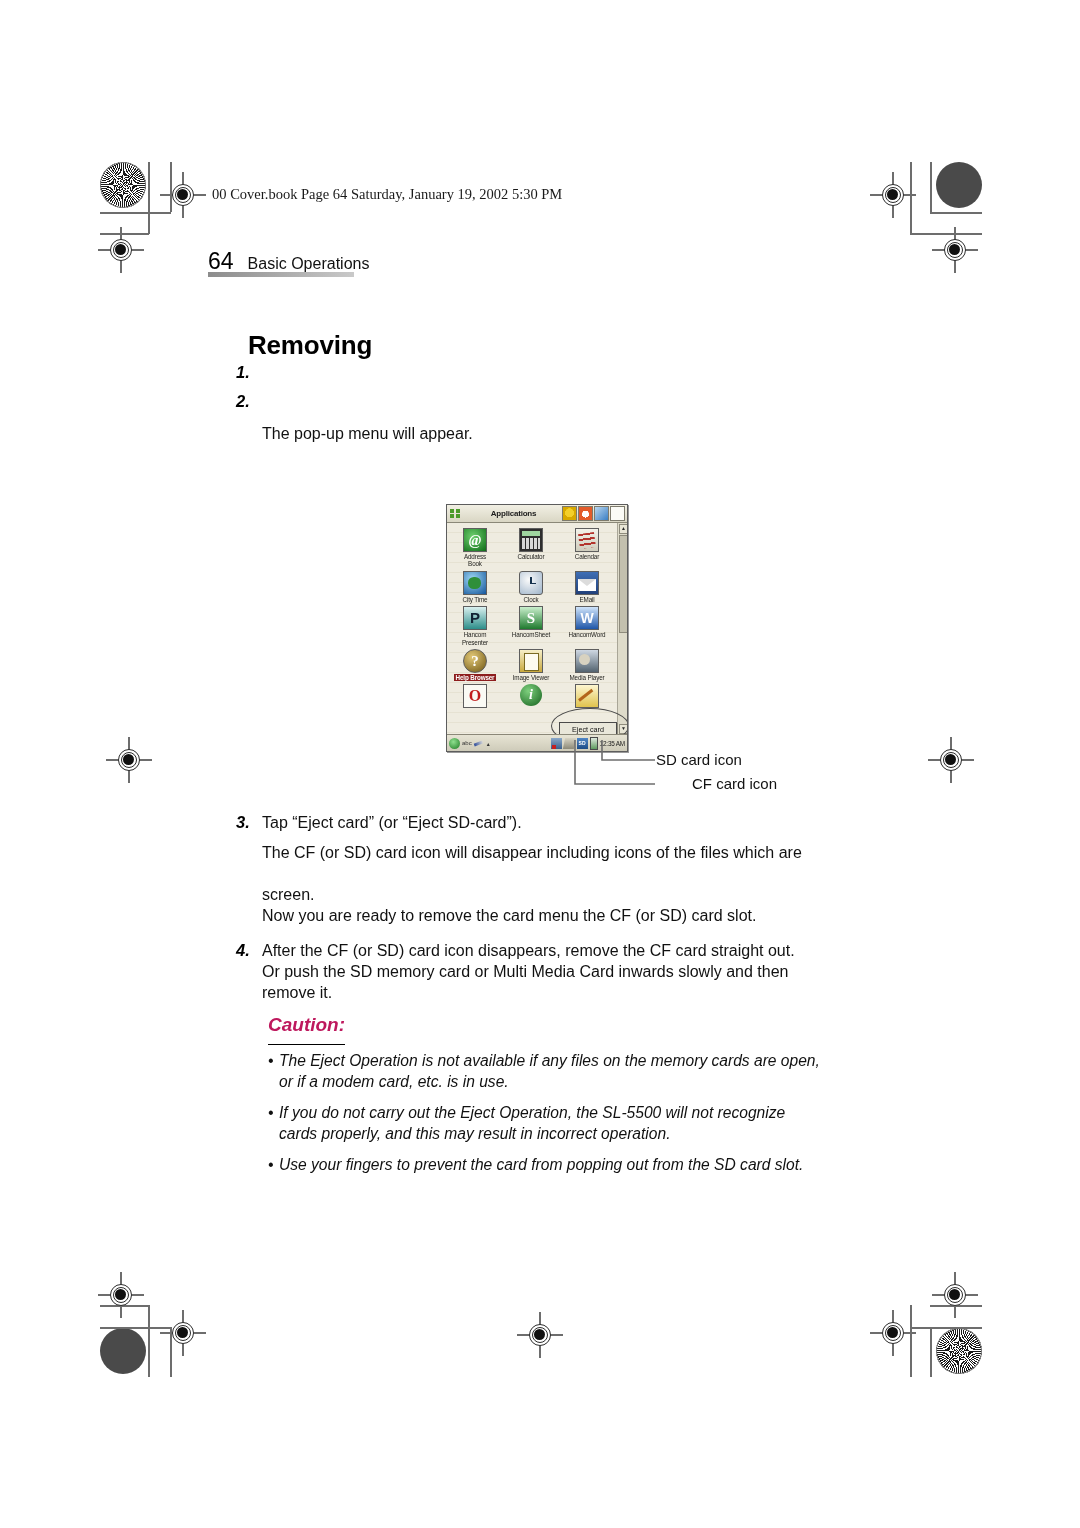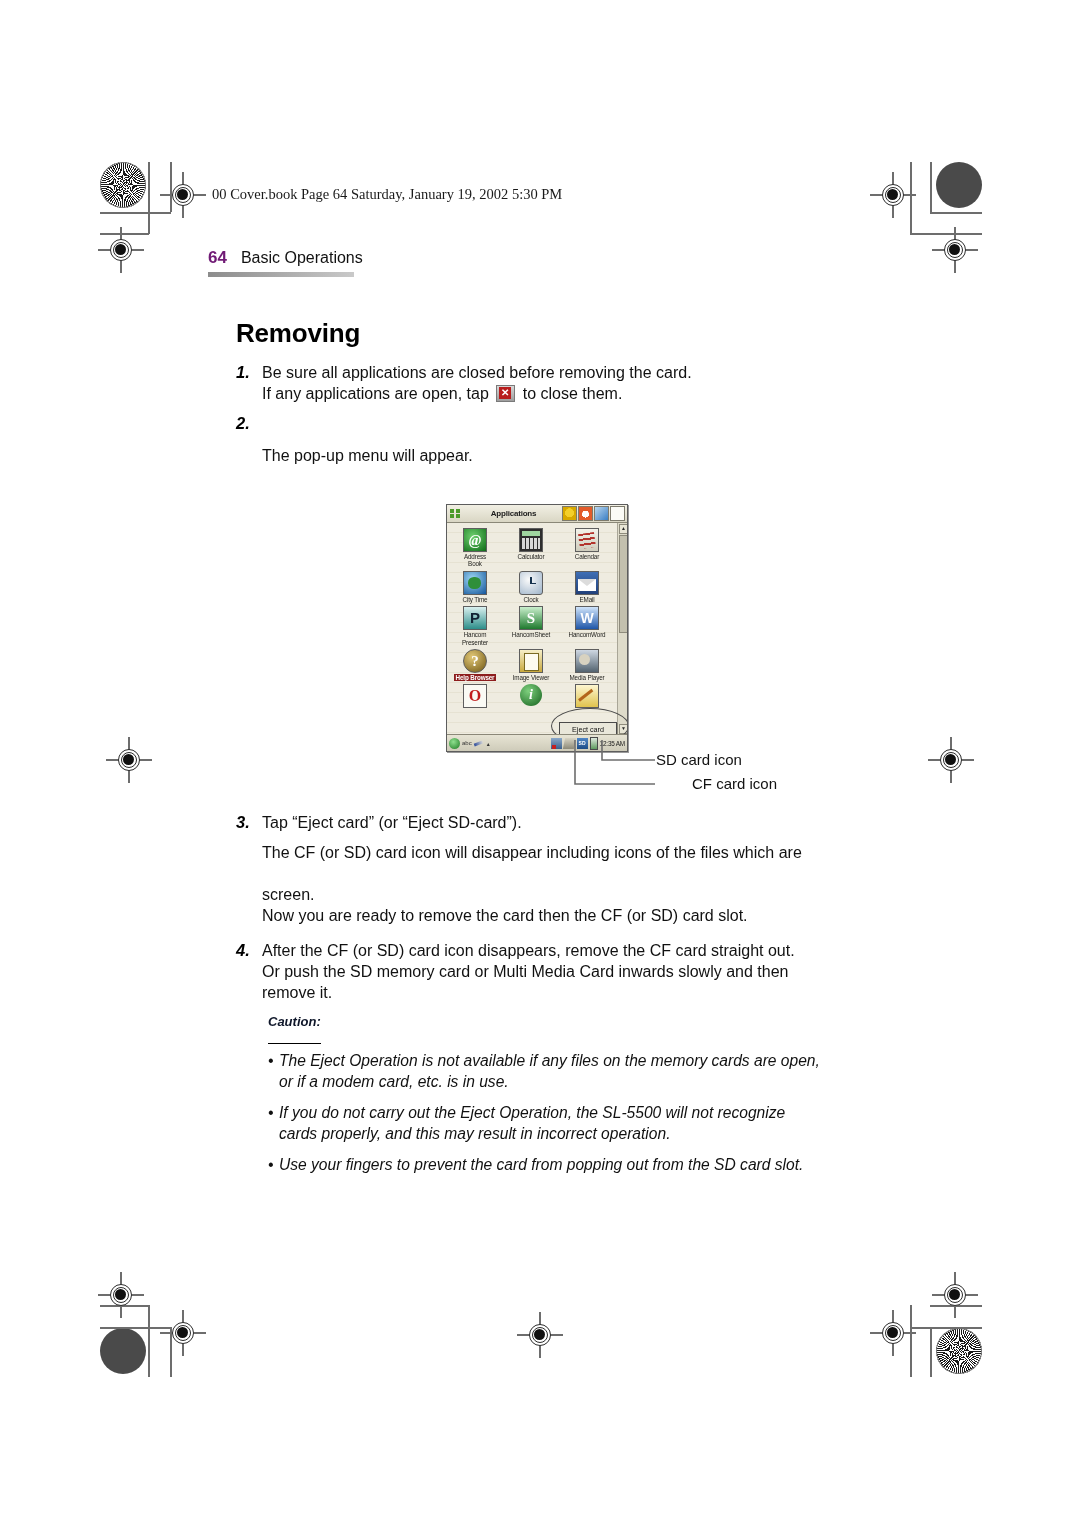--- a/index.html
+++ b/index.html
@@ -19,26 +19,26 @@
       repeating-conic-gradient(#1a1a1a 0deg 3deg, #ffffff 3deg 6deg);
     box-shadow:inset 0 0 0 1px #777;}
   .blob{position:absolute;width:46px;height:46px;border-radius:50%;background:#4a4a4a;}
   .cropline{position:absolute;background:#6d6d6d;}
   
   .filename{
     position:absolute;left:212px;top:186px;
     font-family:"Liberation Serif",serif;font-size:14.5px;color:#1a1a1a;white-space:nowrap;
   }
   .running-head{position:absolute;left:208px;top:248px;width:330px;}
-  .running-head .pg{font-size:17px;font-weight:bold;color:#701a75;}
+  .running-head .pg{font-size:23px;font-weight:normal;color:#000000;}
   .running-head .sec{font-size:16px;color:#111;margin-left:14px;}
   .rule{position:absolute;left:208px;top:272px;width:146px;height:5px;
     background:linear-gradient(to right,#8c8c8c,#c9c9c9);}
   h1.title{
-    position:absolute;left:236px;top:318px;margin:0;
+    position:absolute;left:236px;top:318px;margin:12px;
     font-size:26px;font-weight:bold;letter-spacing:-0.2px;color:#000;
   }
   .steps{position:absolute;left:236px;top:362px;width:600px;}
   .step{display:flex;margin-bottom:9px;}
   .step .num{
     width:26px;flex:0 0 26px;font-size:16.5px;font-weight:bold;font-style:italic;
     color:#000;padding-top:1px;
   }
   .step .body{font-size:16px;line-height:21px;color:#111;}
   .para{margin-left:26px;font-size:16px;line-height:21px;color:#111;margin-top:12px;}
@@ -143,22 +143,22 @@
   .tb-net:after{content:"";position:absolute;left:1px;bottom:0px;width:4px;height:4px;background:#c52020;}
   .tb-cf{background:linear-gradient(#d8d4c4,#8d8a78);transform:skewX(-12deg);}
   .tb-sd{background:linear-gradient(#4f86c6,#1d4c86);color:#fff;font-size:5px;line-height:11px;text-align:center;font-weight:bold;}
   .tb-batt{width:6px;height:11px;background:linear-gradient(#dfe9dd,#5e9a5e);border:1px solid #4a4a4a;}
   .tb-time{font-size:6.4px;color:#1a1a1a;letter-spacing:-0.2px;}
   
   .callout-svg{position:absolute;left:540px;top:740px;width:300px;height:62px;}
   .callout-lbl{position:absolute;font-size:15px;color:#111;}
   
   .caution-h{
-    position:absolute;left:268px;top:1014px;font-size:13px;font-weight:bold;font-style:italic;
-    color:#0f172a;border-bottom:1.6px solid #000;padding-bottom:14px;
+    position:absolute;left:268px;top:1014px;font-size:19px;font-weight:bold;font-style:italic;
+    color:#be185d;border-bottom:1.6px solid #000;padding-bottom:8px;
   }
   .cautions{position:absolute;left:268px;top:1050px;width:590px;}
   .citem{display:flex;margin-bottom:10px;font-style:italic;font-size:15.6px;line-height:21px;color:#111;}
   .citem .bul{width:11px;flex:0 0 11px;}
 </style>
 </head>
 <body>
 
 <div>
 
@@ -270,26 +270,20 @@
 <div class="running-head">
   <span class="pg">64</span><span class="sec">Basic Operations</span>
 </div>
 <div class="rule"></div>
 
 <h1 class="title">Removing</h1>
 
 <div class="steps">
   <div class="step">
     <div class="num">1.</div>
-    <div class="body">
-      <span>Be sure all applications are closed before removing the card.</span><br>
-      <span>If any applications are open, tap</span>
-      <span class="closebtn"><i>✕</i></span>
-      <span>to close them.</span>
-    </div>
   </div>
   <div class="step">
     <div class="num">2.</div>
   </div>
   <div class="para">The pop-up menu will appear.</div>
 </div>
 
 <div class="pda">
   <div class="pda-title">
     <div class="gridico"></div>
@@ -405,21 +399,21 @@
 
 <div class="steps" style="top:812px;">
   <div class="step">
     <div class="num">3.</div>
     <div class="body">Tap “Eject card” (or “Eject SD-card”).</div>
   </div>
   <div class="para" style="margin-top:2px;">
     <span>The CF (or SD) card icon will disappear including icons of the files which are</span><br>
     <br>
     <span>screen.</span><br>
-    <span>Now you are ready to remove the card then the CF (or SD) card slot.</span>
+    <span>Now you are ready to remove the card menu the CF (or SD) card slot.</span>
   </div>
   <div class="step" style="margin-top:14px;">
     <div class="num">4.</div>
     <div class="body">
       <span>After the CF (or SD) card icon disappears, remove the CF card straight out.</span><br>
       <span>Or push the SD memory card or Multi Media Card inwards slowly and then</span><br>
       <span>remove it.</span>
     </div>
   </div>
 </div>

